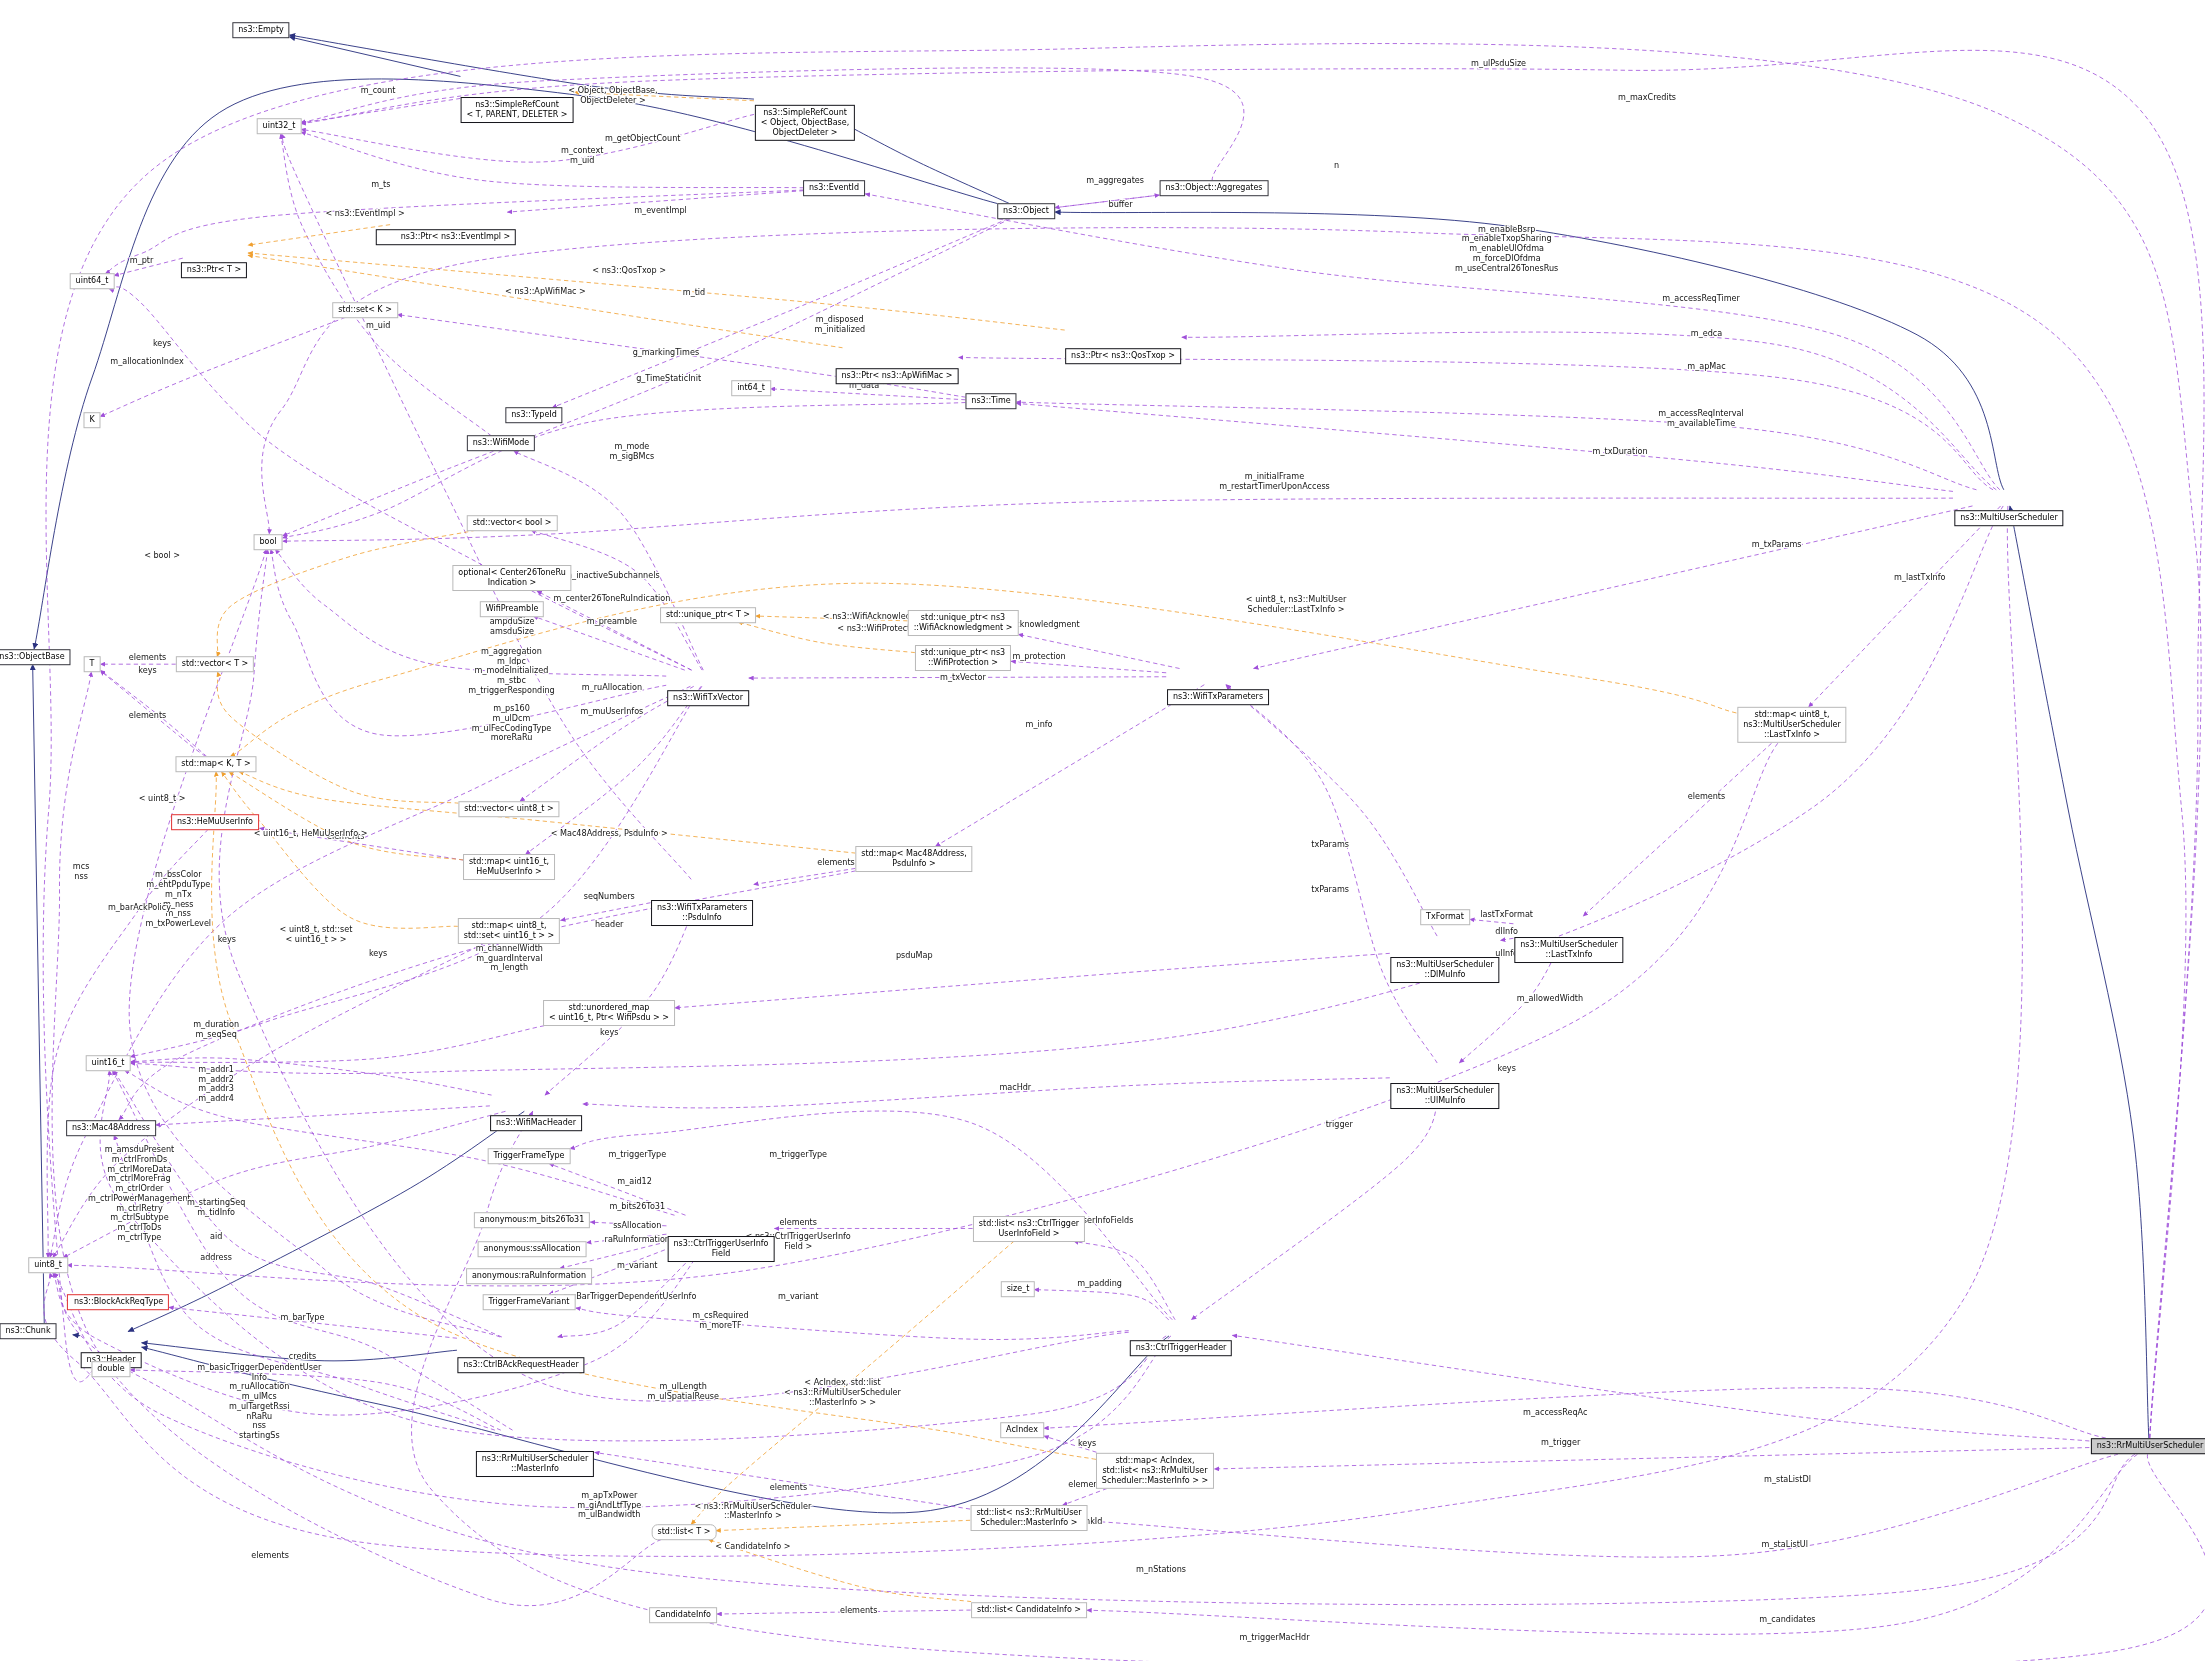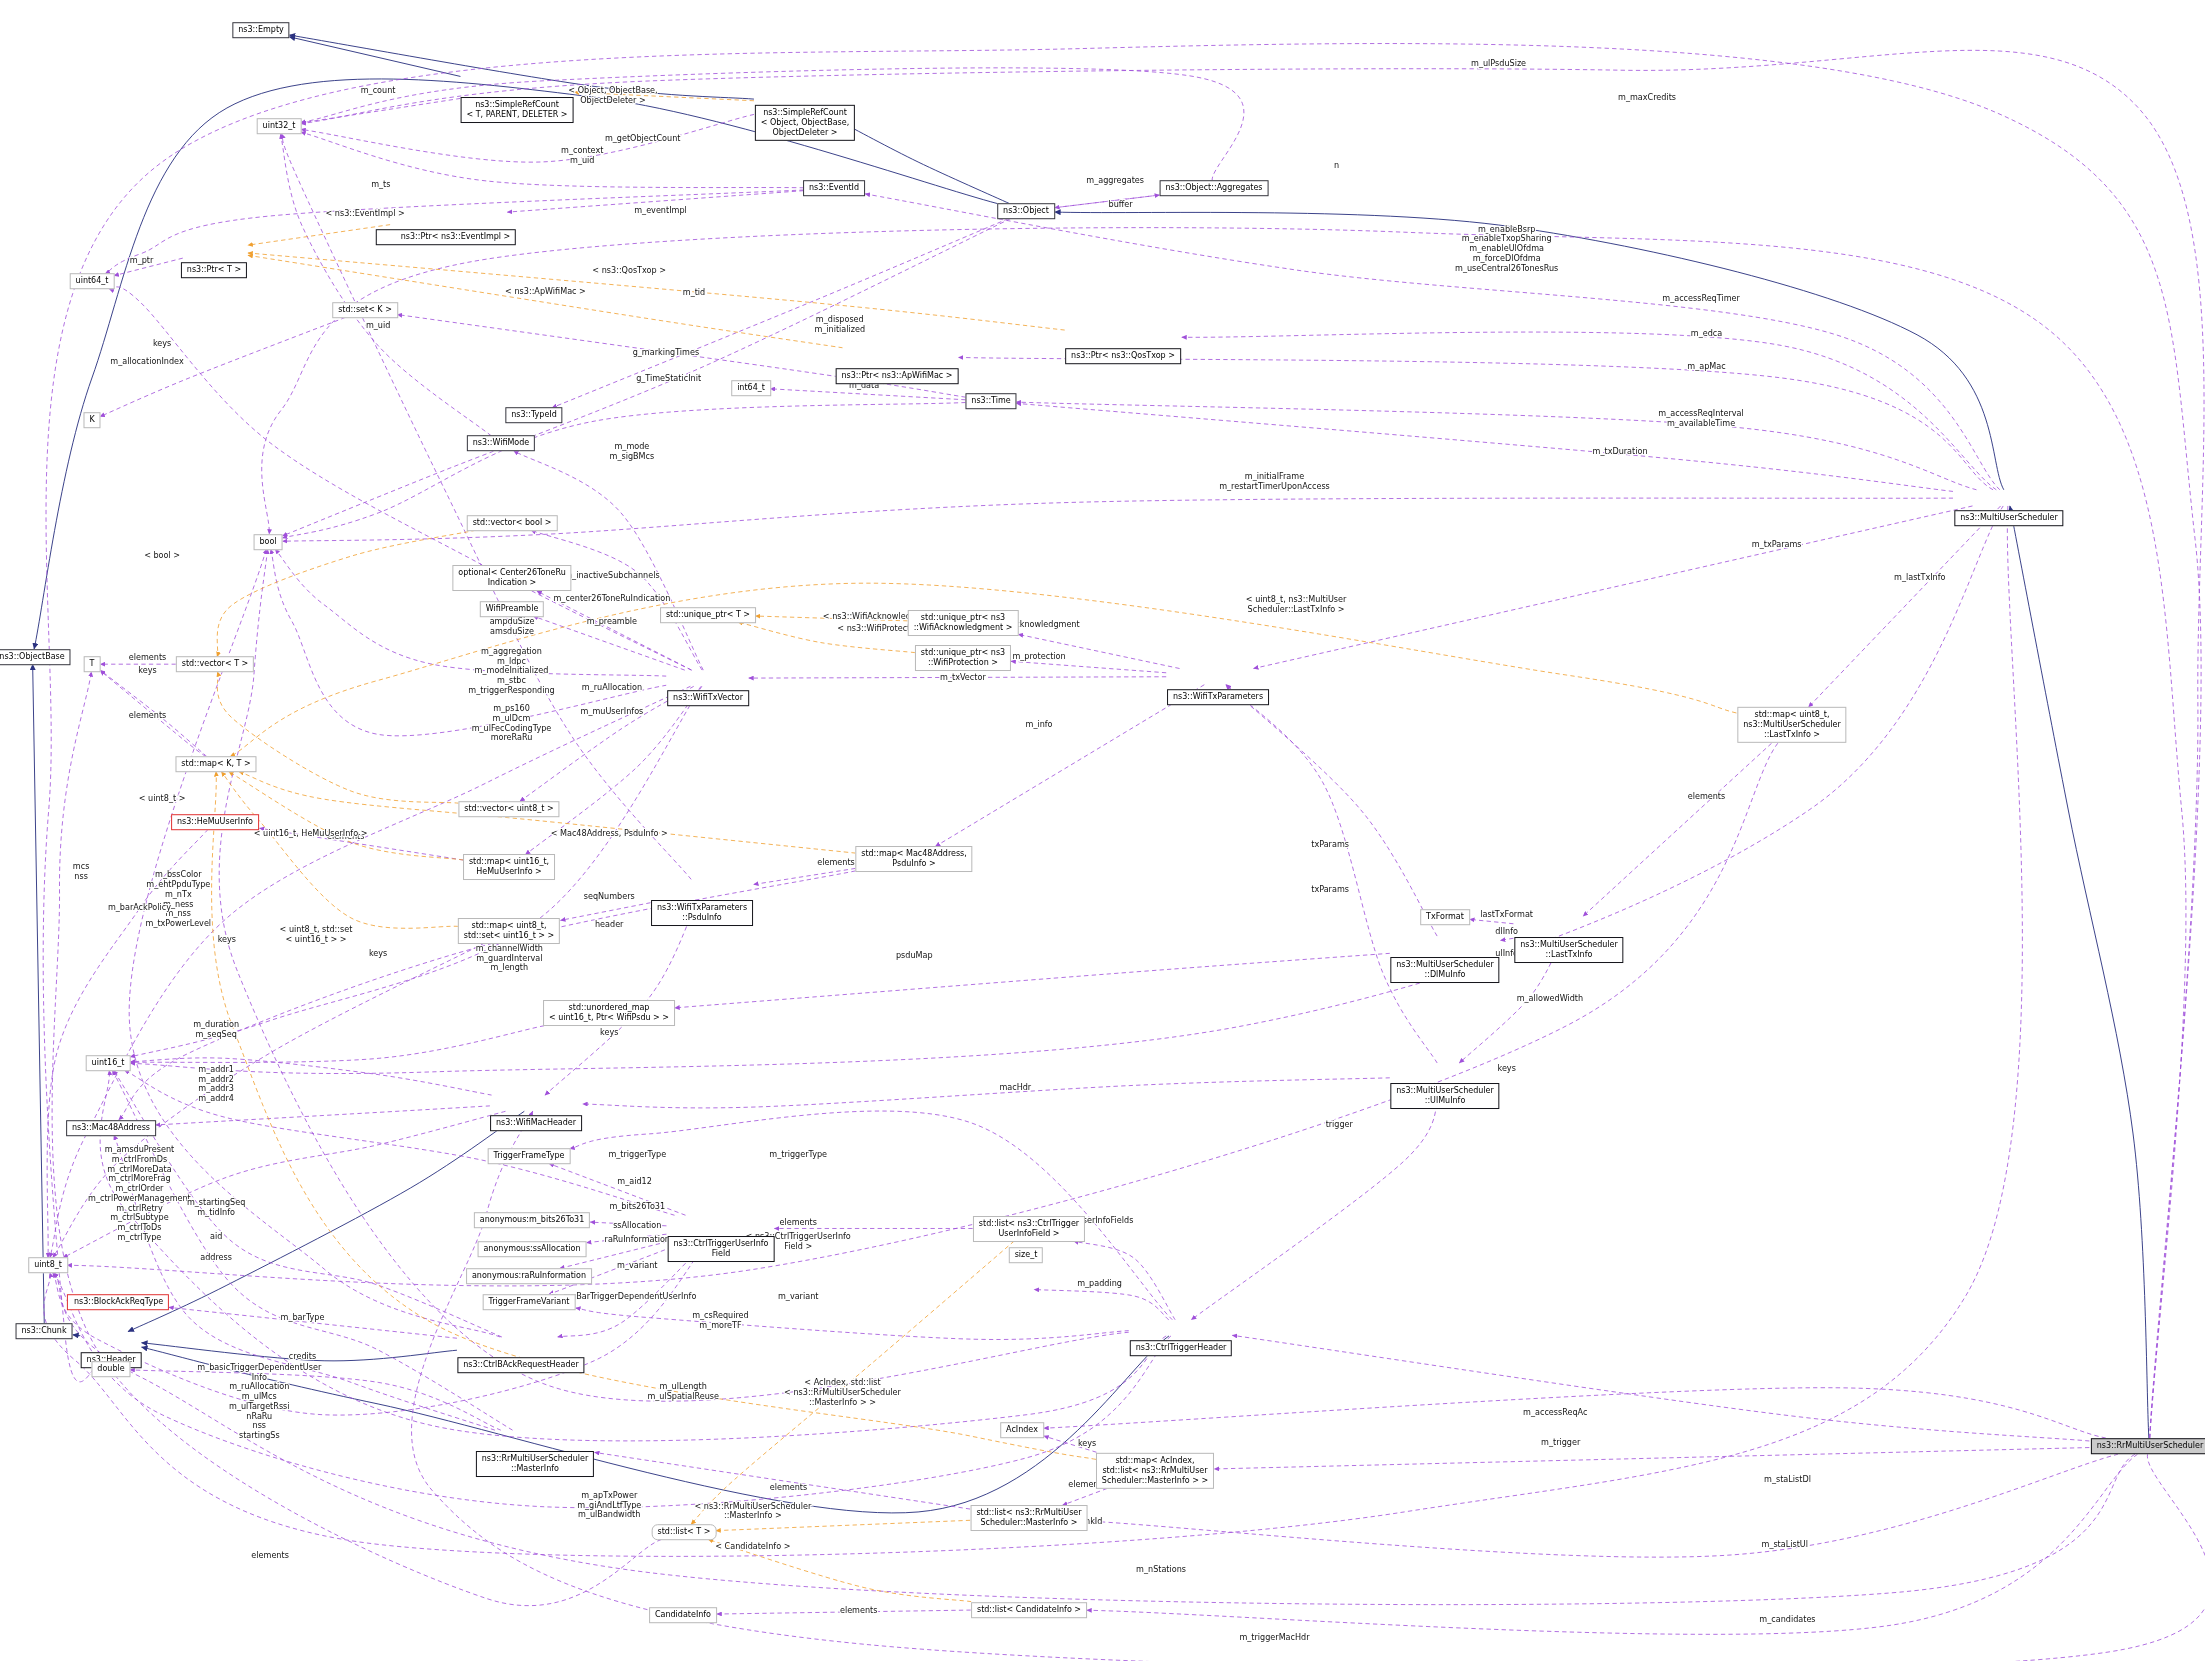--- a/index.html
+++ b/index.html
@@ -351,24 +351,24 @@
     <div class="node k" style="left: 111px; top: 1128px;">ns3::Mac48Address</div>
     <div class="node g" style="left: 529px; top: 1156px;">TriggerFrameType</div>
     <div class="node g" style="left: 532px; top: 1220px;">anonymous:m_bits26To31</div>
     <div class="node g" style="left: 532px; top: 1249px;">anonymous:ssAllocation</div>
     <div class="node b" style="left: 721px; top: 1229px;">ns3::CtrlTriggerUserInfo
 Field</div>
     <div class="node g" style="left: 1029px; top: 1229px;">std::list&lt; ns3::CtrlTrigger
 UserInfoField &gt;</div>
     <div class="node g" style="left: 529px; top: 1276px;">anonymous:raRuInformation</div>
     <div class="node g" style="left: 529px; top: 1302px;">TriggerFrameVariant</div>
-    <div class="node g" style="left: 1018px; top: 1255px; margin-left: 8px;">size_t</div>
+    <div class="node g" style="left: 1018px; top: 1289px;">size_t</div>
     <div class="node b" style="left: 1181px; top: 1328px;">ns3::CtrlTriggerHeader</div>
     <div class="node g" style="left: 48px; top: 1265px;">uint8_t</div>
-    <div class="node k" style="left: 44px; top: 1331px;">ns3::Chunk</div>
+    <div class="node k" style="left: 28px; top: 1331px;">ns3::Chunk</div>
     <div class="node r" style="left: 118px; top: 1302px; padding-left: 6px;">ns3::BlockAckReqType</div>
     <div class="node b" style="left: 111px; top: 1340px;">ns3::Header</div>
     <div class="node g" style="left: 111px; top: 1369px;">double</div>
     <div class="node b" style="left: 521px; top: 1345px;">ns3::CtrlBAckRequestHeader</div>
     <div class="node b" style="left: 535px; top: 1444px;">ns3::RrMultiUserScheduler
 ::MasterInfo</div>
     <div class="node g" style="left: 1022px; top: 1430px;">AcIndex</div>
     <div class="node g" style="left: 1155px; top: 1471px;">std::map&lt; AcIndex,
 std::list&lt; ns3::RrMultiUser
 Scheduler::MasterInfo &gt; &gt;</div>

